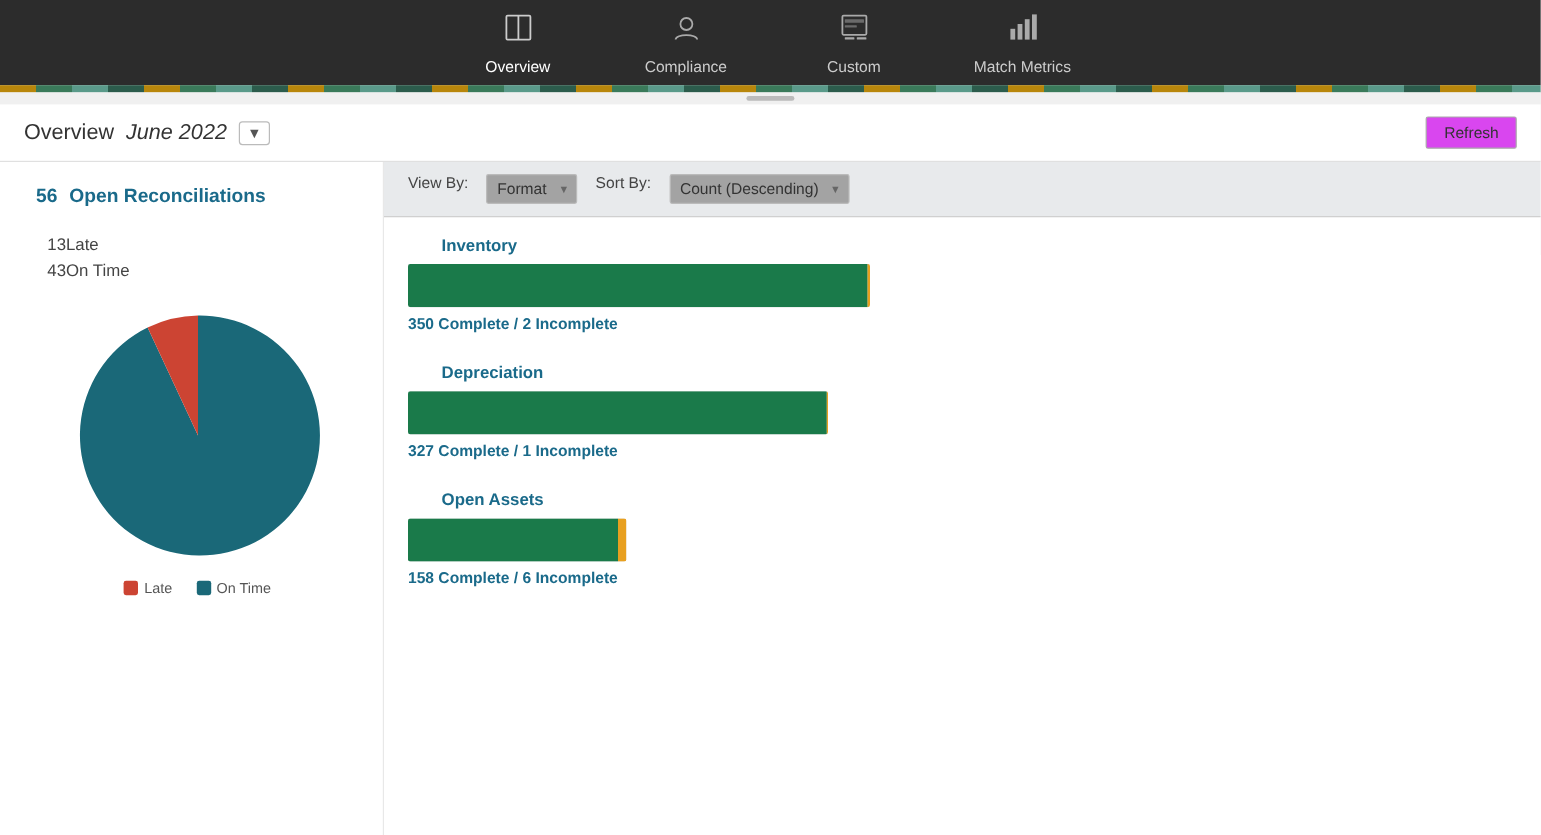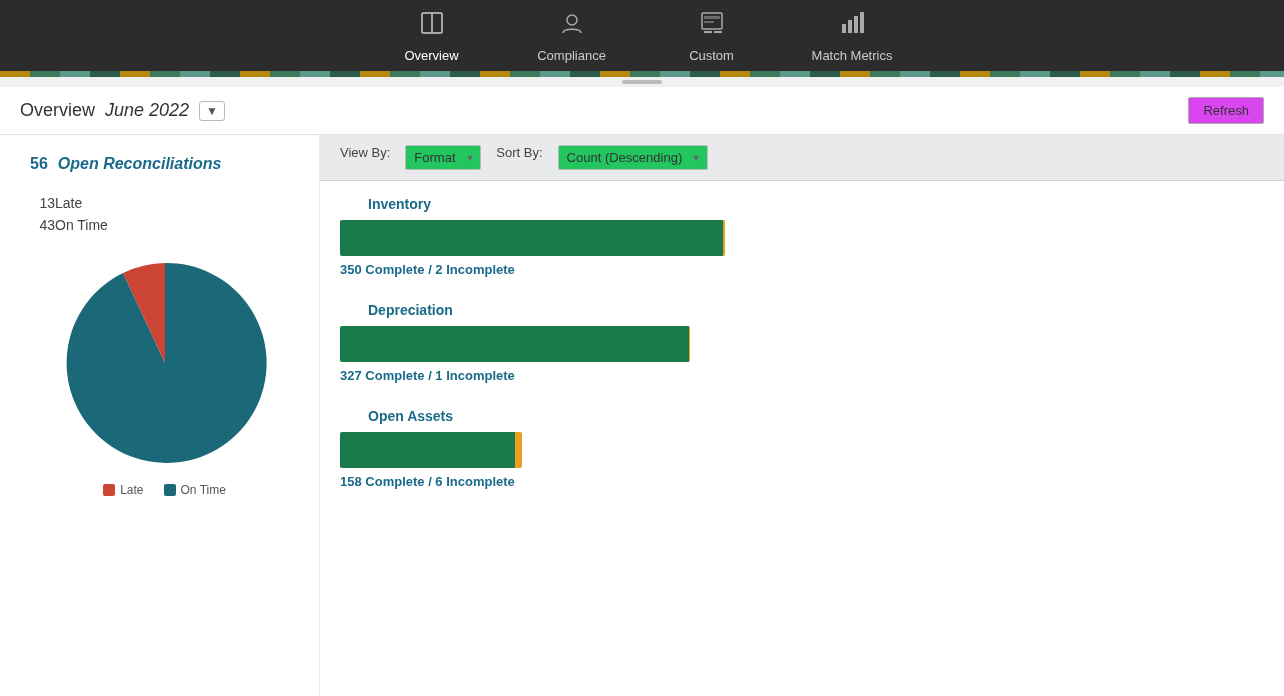--- a/index.html
+++ b/index.html
@@ -104,21 +104,20 @@
       width: 320px;
       padding: 20px 20px 20px 30px;
       border-right: 1px solid #e8e8e8;
       flex-shrink: 0;
     }
     .open-rec-title {
       font-size: 16px;
       font-weight: bold;
       color: #1a6a8a;
       margin-bottom: 10px;
-      font-style: italic;
     }
     .open-rec-count {
       font-size: 16px;
       font-weight: bold;
       color: #1a6a8a;
     }
     .stat-row {
       display: flex;
       align-items: center;
       margin-bottom: 6px;
@@ -165,21 +164,21 @@
       padding: 10px 20px;
       background: #e8eaec;
       border-bottom: 1px solid #d0d0d0;
     }
     .control-label {
       font-size: 13px;
       color: #444;
     }
     .control-select {
       border: 1px solid #bbb;
-      background: #22c55e;
+      background: #a3a3a3;
       padding: 4px 24px 4px 8px;
       font-size: 13px;
       color: #333;
       cursor: pointer;
       appearance: none;
       -webkit-appearance: none;
       position: relative;
       border-radius: 2px;
     }
     .select-wrapper {

